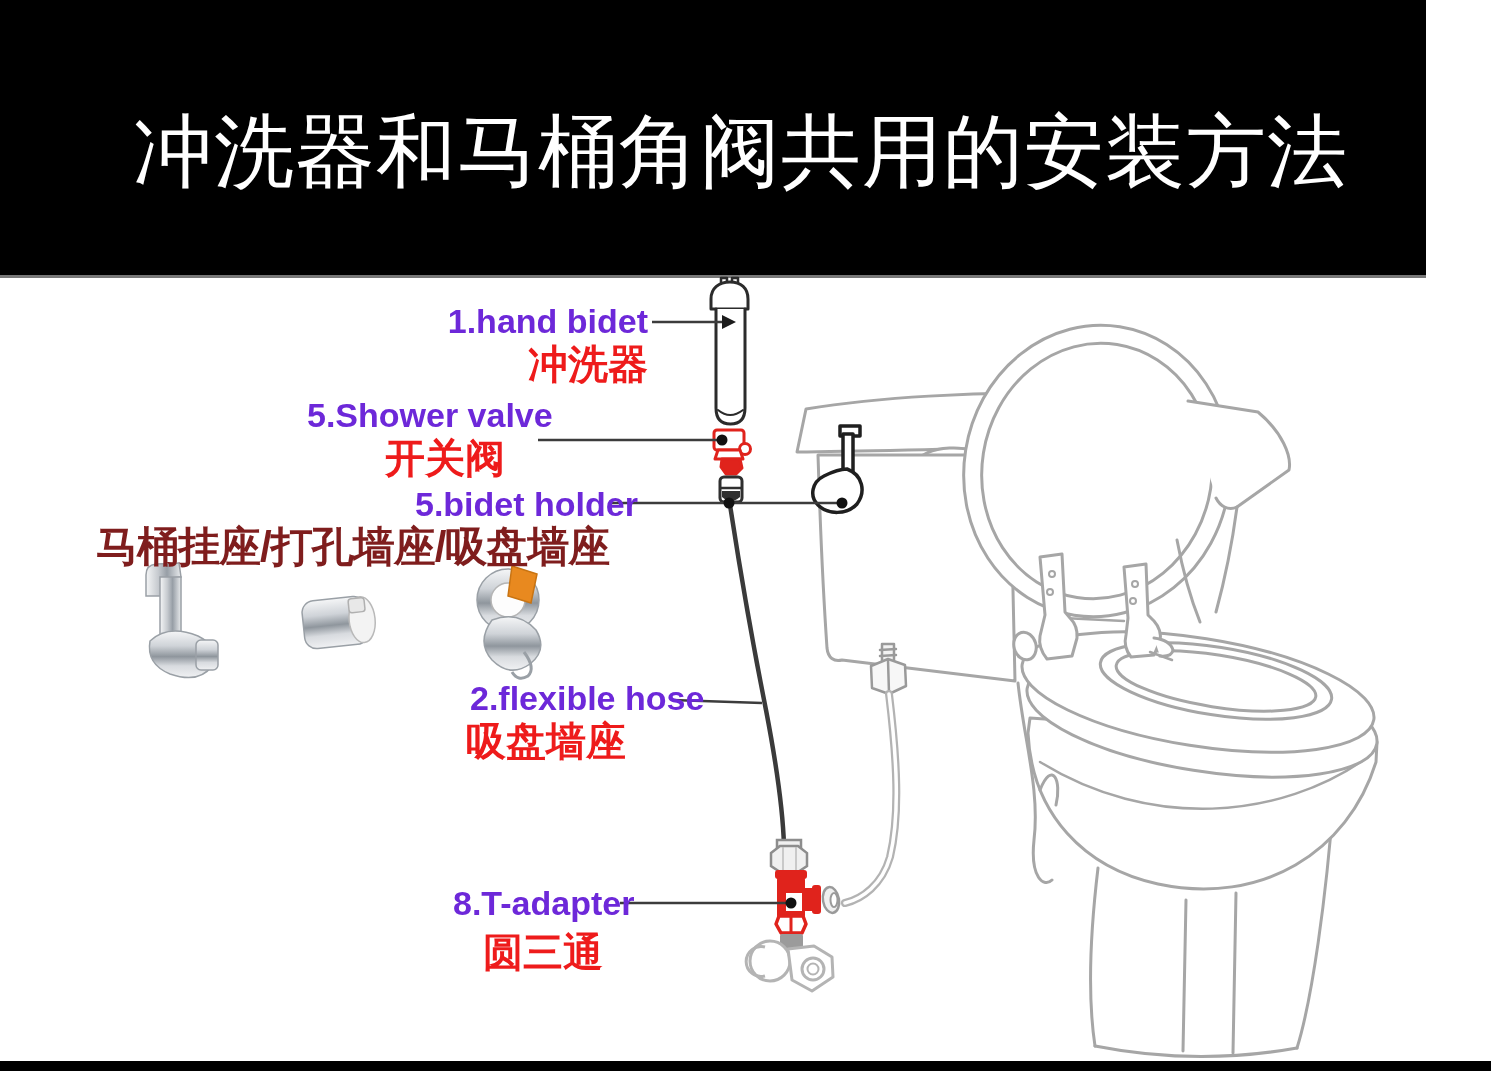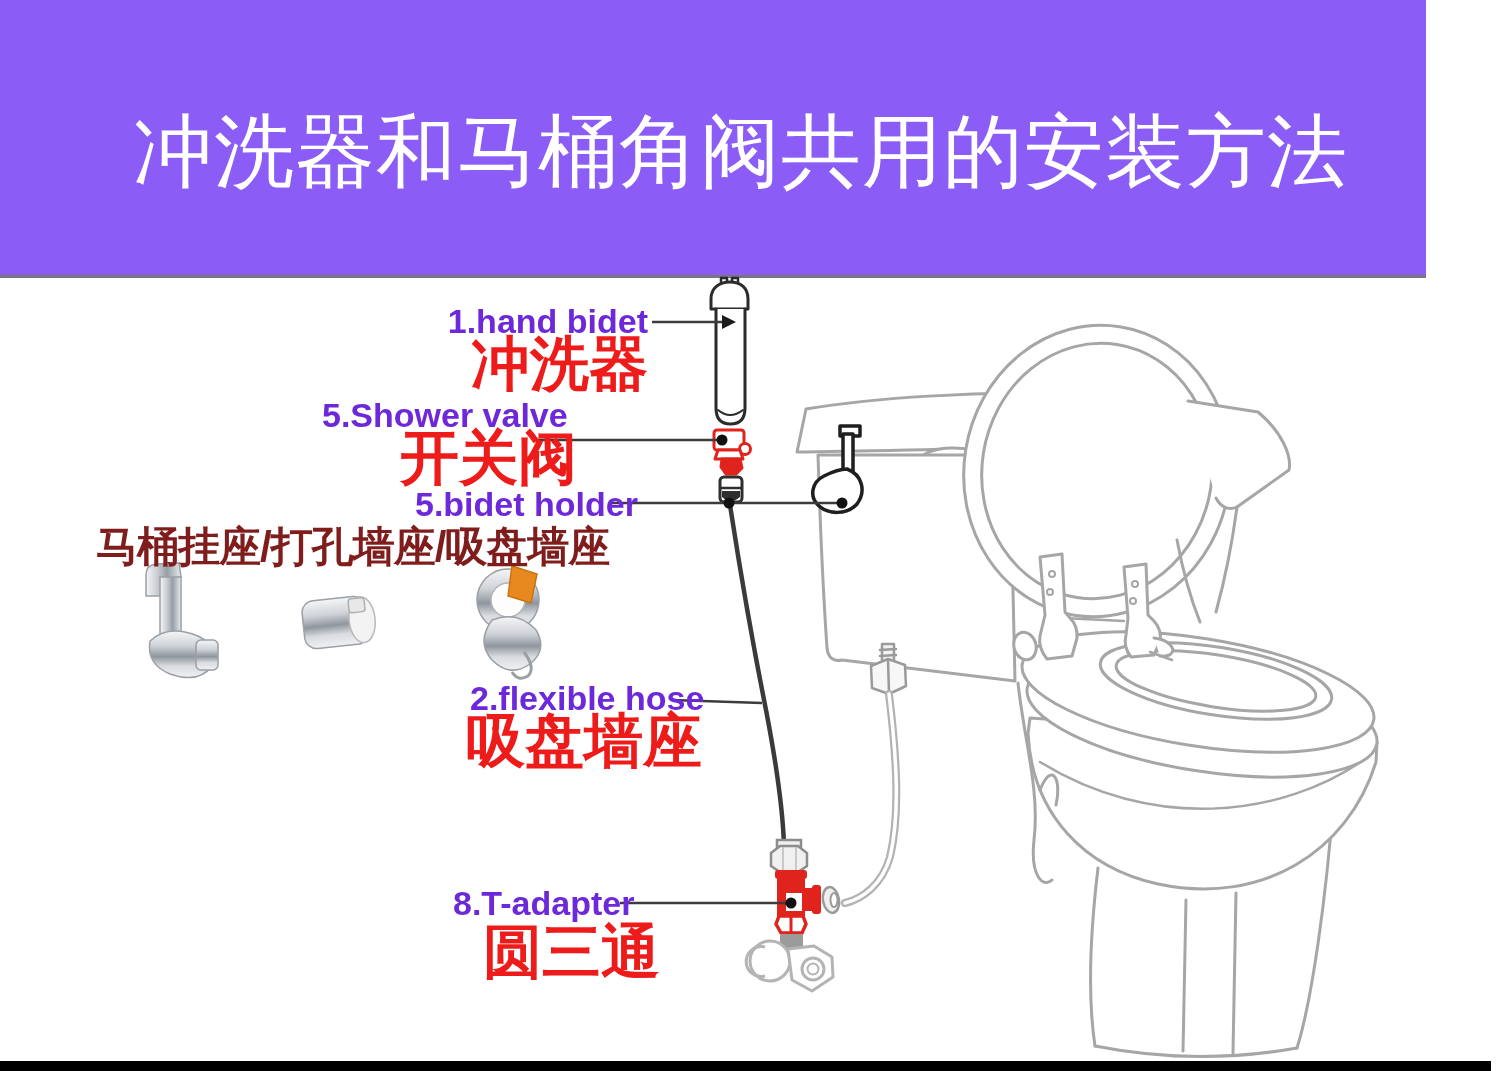--- a/index.html
+++ b/index.html
@@ -1,38 +1,38 @@
 <!DOCTYPE html>
 <html><head>
 <meta charset="utf-8">
 <style>
   html,body{margin:0;padding:0;background:#fff;}
   .stage{
     position:relative;width:1500px;height:1071px;overflow:hidden;background:#fff;
     font-family:"Liberation Sans","DejaVu Sans",sans-serif;
   }
   .header{
-    position:absolute;left:0;top:0;width:1426px;height:275px;background:#8b5cf6;
+    position:absolute;left:0;top:0;width:1426px;height:275px;background:#000000;
     border-bottom:3px solid #787878;
   }
   .page-title{
     position:absolute;left:133px;top:104px;width:1260px;
     color:#fff;font-size:80px;font-weight:500;letter-spacing:1px;line-height:1.2;
     white-space:nowrap;
   }
   .bottom-bar{
     position:absolute;left:0;top:1061px;width:1491px;height:10px;background:#000;
   }
   .diagram-svg{position:absolute;left:0;top:0;}
   .lbl{position:absolute;white-space:nowrap;}
   .lbl .en{
     color:#6d28d9;font-size:34px;font-weight:600;line-height:38px;
   }
   .lbl .zh{
-    color:#ee1b1b;font-size:59px;font-weight:bold;line-height:48px;
+    color:#ee1b1b;font-size:40px;font-weight:bold;line-height:48px;
   }
   .lbl.align-right{text-align:right;}
   .zh-long{
     position:absolute;color:#7f1d1d;font-size:42px;font-weight:bold;
     line-height:50px;letter-spacing:-1px;white-space:nowrap;
   }
 </style>
 </head>
 <body>
 
@@ -215,21 +215,21 @@
       <line x1="620" y1="903" x2="786" y2="903"></line>
       <circle cx="791" cy="903" r="5.5" fill="#111" stroke="none"></circle>
     </g>
   </svg>
 
   <div class="lbl align-right" style="left:380px;top:302px;width:268px;">
     <div class="en">1.hand bidet</div>
     <div class="zh">冲洗器</div>
   </div>
 
-  <div class="lbl" style="left:322px;top:396px;">
+  <div class="lbl" style="left:307px;top:396px;">
     <div class="en">5.Shower valve</div>
     <div class="zh" style="padding-left:78px;">开关阀</div>
   </div>
 
   <div class="lbl" style="left:415px;top:485px;">
     <div class="en">5.bidet holder</div>
   </div>
   <div class="zh-long" style="left:96px;top:522px;">马桶挂座/打孔墙座/吸盘墙座</div>
 
   <div class="lbl" style="left:470px;top:679px;">

